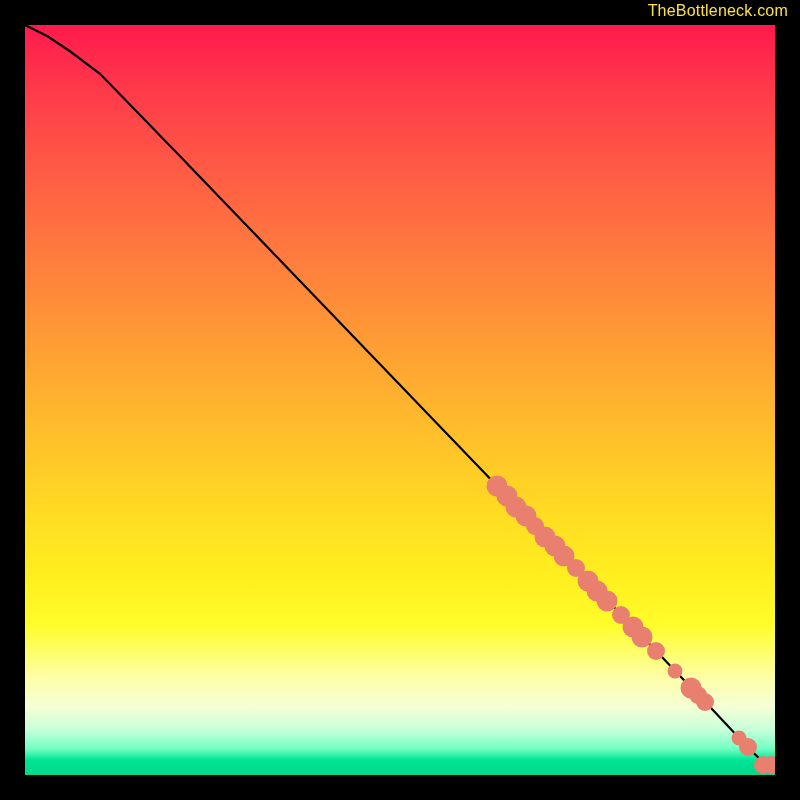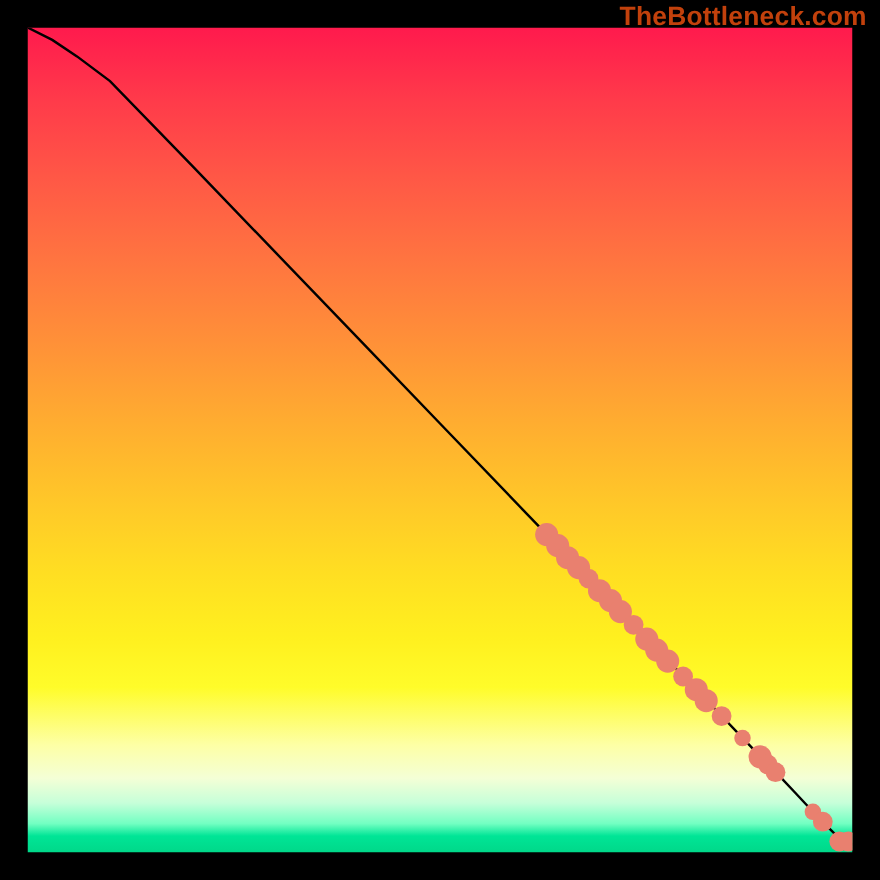--- a/index.html
+++ b/index.html
@@ -13,23 +13,23 @@
   }
   .stage {
     position: relative;
     width: 800px;
     height: 800px;
   }
   .watermark {
     position: absolute;
     top: 2px;
     right: 12px;
-    color: #c2410c;
-    font-size: 24px;
-    font-weight: 700;
+    color: #fde047;
+    font-size: 16px;
+    font-weight: 400;
     letter-spacing: 0.2px;
     z-index: 5;
   }
   .plot-area {
     position: absolute;
     left: 25px;
     top: 25px;
     width: 750px;
     height: 750px;
     overflow: hidden;

